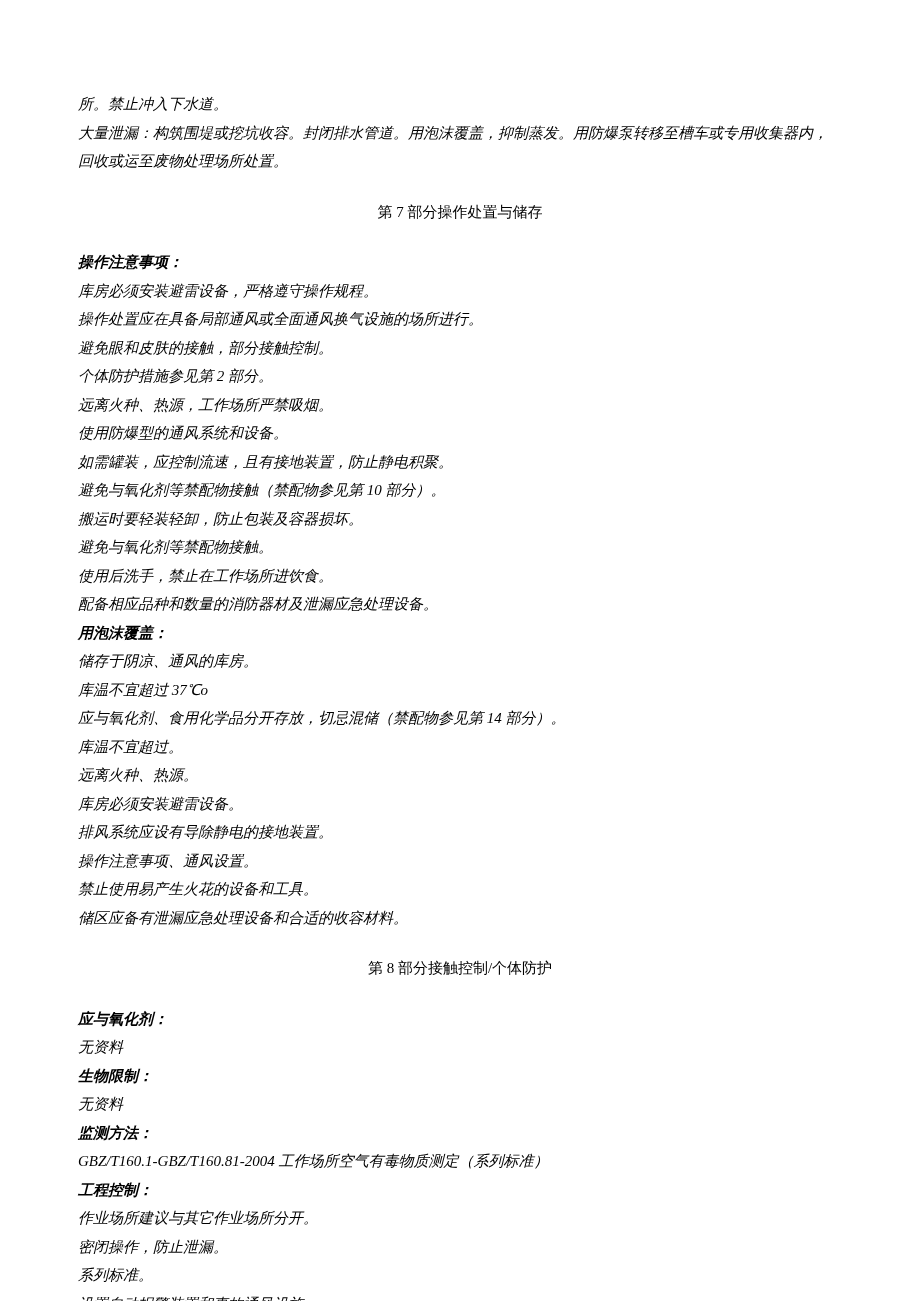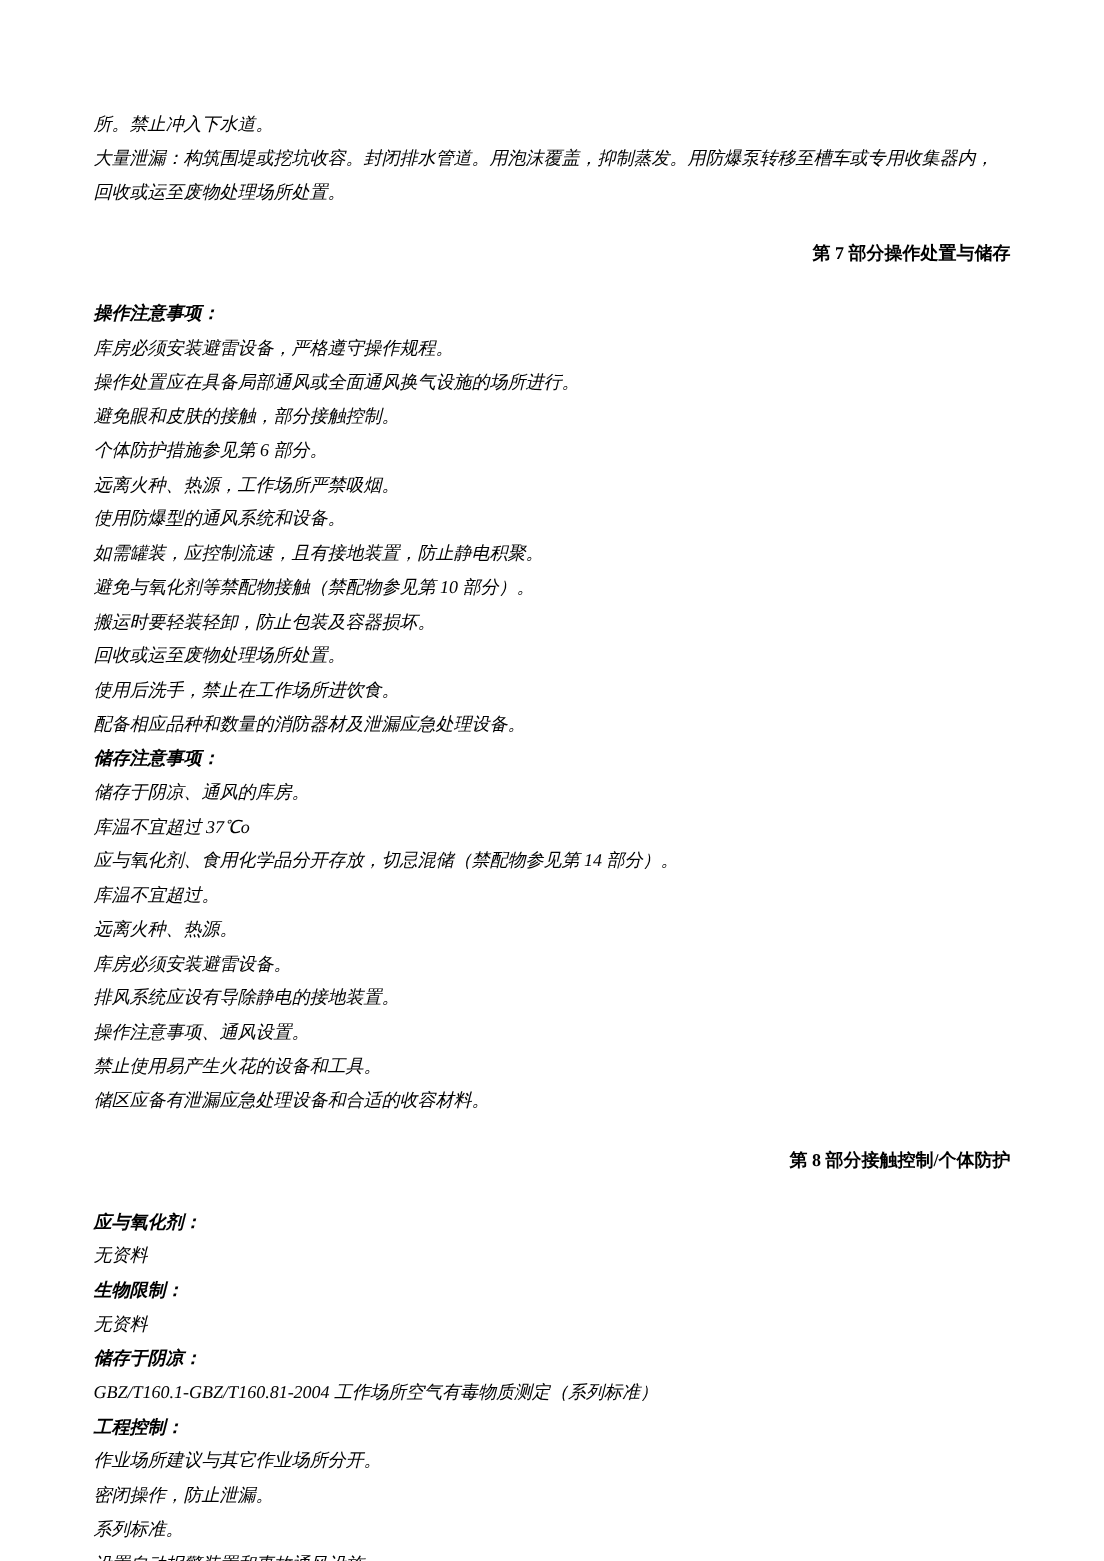--- a/index.html
+++ b/index.html
@@ -9,67 +9,67 @@
     color: #000;
     background: #fff;
     margin: 0;
     padding: 90px 78px 60px 78px;
     width: 920px;
     box-sizing: border-box;
   }
   .p { margin: 0; font-style: italic; }
   .bold { font-weight: bold; }
   .section-heading {
-    font-weight: bold;
-    text-align: right;
+    font-weight: normal;
+    text-align: center;
     margin: 22px 0 22px 0;
   }
 </style>
 </head>
 <body>
 
 <div class="p">所。禁止冲入下水道。</div>
 <div class="p">大量泄漏：构筑围堤或挖坑收容。封闭排水管道。用泡沫覆盖，抑制蒸发。用防爆泵转移至槽车或专用收集器内，回收或运至废物处理场所处置。</div>
 
 <div class="section-heading">第 7 部分操作处置与储存</div>
 
 <div class="p bold">操作注意事项：</div>
 <div class="p">库房必须安装避雷设备，严格遵守操作规程。</div>
 <div class="p">操作处置应在具备局部通风或全面通风换气设施的场所进行。</div>
 <div class="p">避免眼和皮肤的接触，部分接触控制。</div>
-<div class="p">个体防护措施参见第 6 部分。</div>
+<div class="p">个体防护措施参见第 2 部分。</div>
 <div class="p">远离火种、热源，工作场所严禁吸烟。</div>
 <div class="p">使用防爆型的通风系统和设备。</div>
 <div class="p">如需罐装，应控制流速，且有接地装置，防止静电积聚。</div>
 <div class="p">避免与氧化剂等禁配物接触（禁配物参见第 10 部分）。</div>
 <div class="p">搬运时要轻装轻卸，防止包装及容器损坏。</div>
-<div class="p">回收或运至废物处理场所处置。</div>
+<div class="p">避免与氧化剂等禁配物接触。</div>
 <div class="p">使用后洗手，禁止在工作场所进饮食。</div>
 <div class="p">配备相应品种和数量的消防器材及泄漏应急处理设备。</div>
 
-<div class="p bold">储存注意事项：</div>
+<div class="p bold">用泡沫覆盖：</div>
 <div class="p">储存于阴凉、通风的库房。</div>
 <div class="p">库温不宜超过 37℃o</div>
 <div class="p">应与氧化剂、食用化学品分开存放，切忌混储（禁配物参见第 14 部分）。</div>
 <div class="p">库温不宜超过。</div>
 <div class="p">远离火种、热源。</div>
 <div class="p">库房必须安装避雷设备。</div>
 <div class="p">排风系统应设有导除静电的接地装置。</div>
 <div class="p">操作注意事项、通风设置。</div>
 <div class="p">禁止使用易产生火花的设备和工具。</div>
 <div class="p">储区应备有泄漏应急处理设备和合适的收容材料。</div>
 
 <div class="section-heading">第 8 部分接触控制/个体防护</div>
 
 <div class="p bold">应与氧化剂：</div>
 <div class="p">无资料</div>
 
 <div class="p bold">生物限制：</div>
 <div class="p">无资料</div>
 
-<div class="p bold">储存于阴凉：</div>
+<div class="p bold">监测方法：</div>
 <div class="p">GBZ/T160.1-GBZ/T160.81-2004 工作场所空气有毒物质测定（系列标准）</div>
 
 <div class="p bold">工程控制：</div>
 <div class="p">作业场所建议与其它作业场所分开。</div>
 <div class="p">密闭操作，防止泄漏。</div>
 <div class="p">系列标准。</div>
 <div class="p">设置自动报警装置和事故通风设施。</div>
 
 </body></html>

